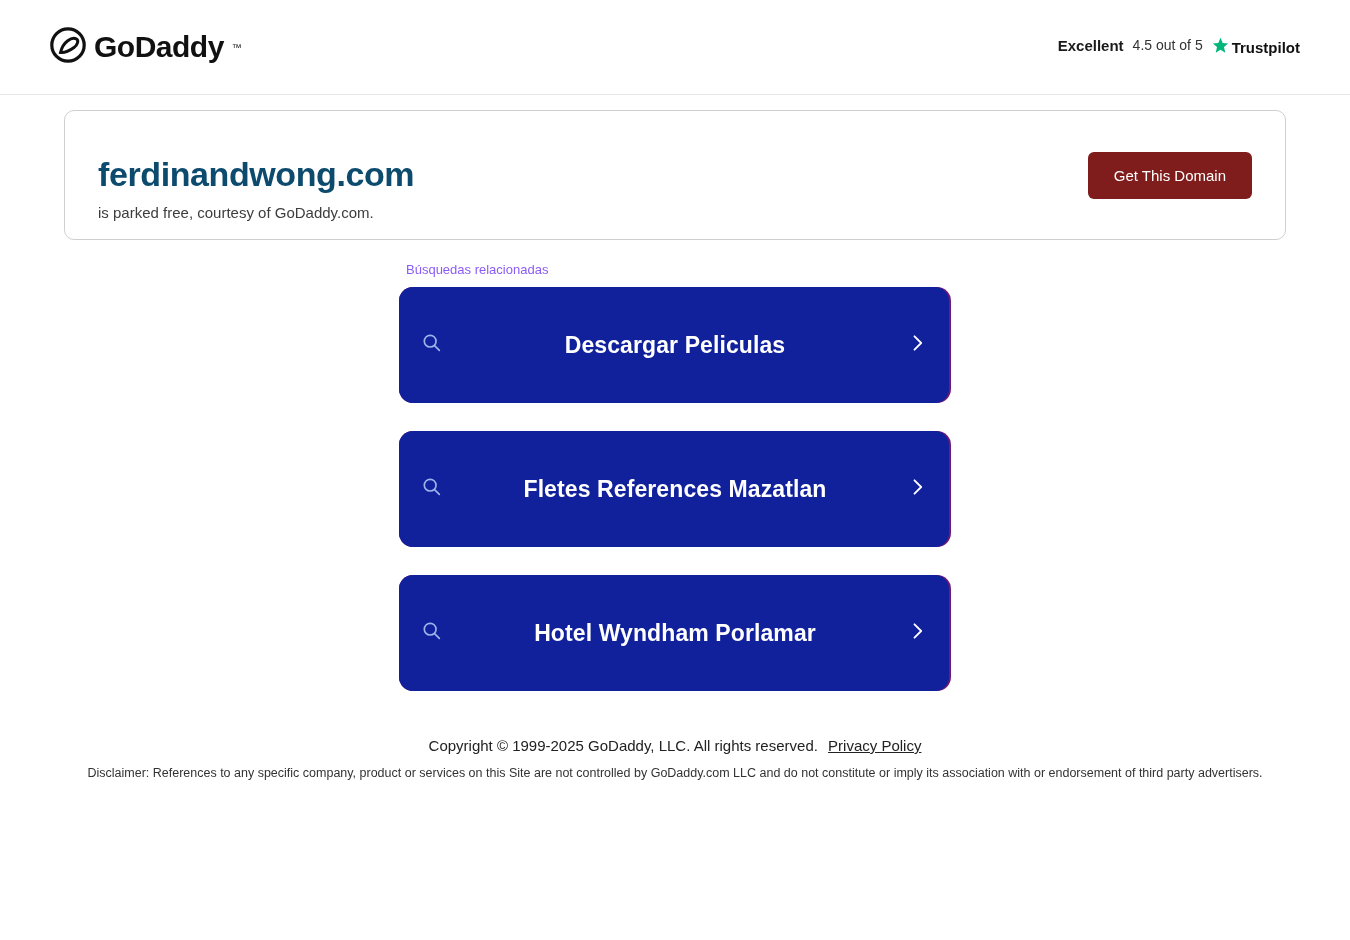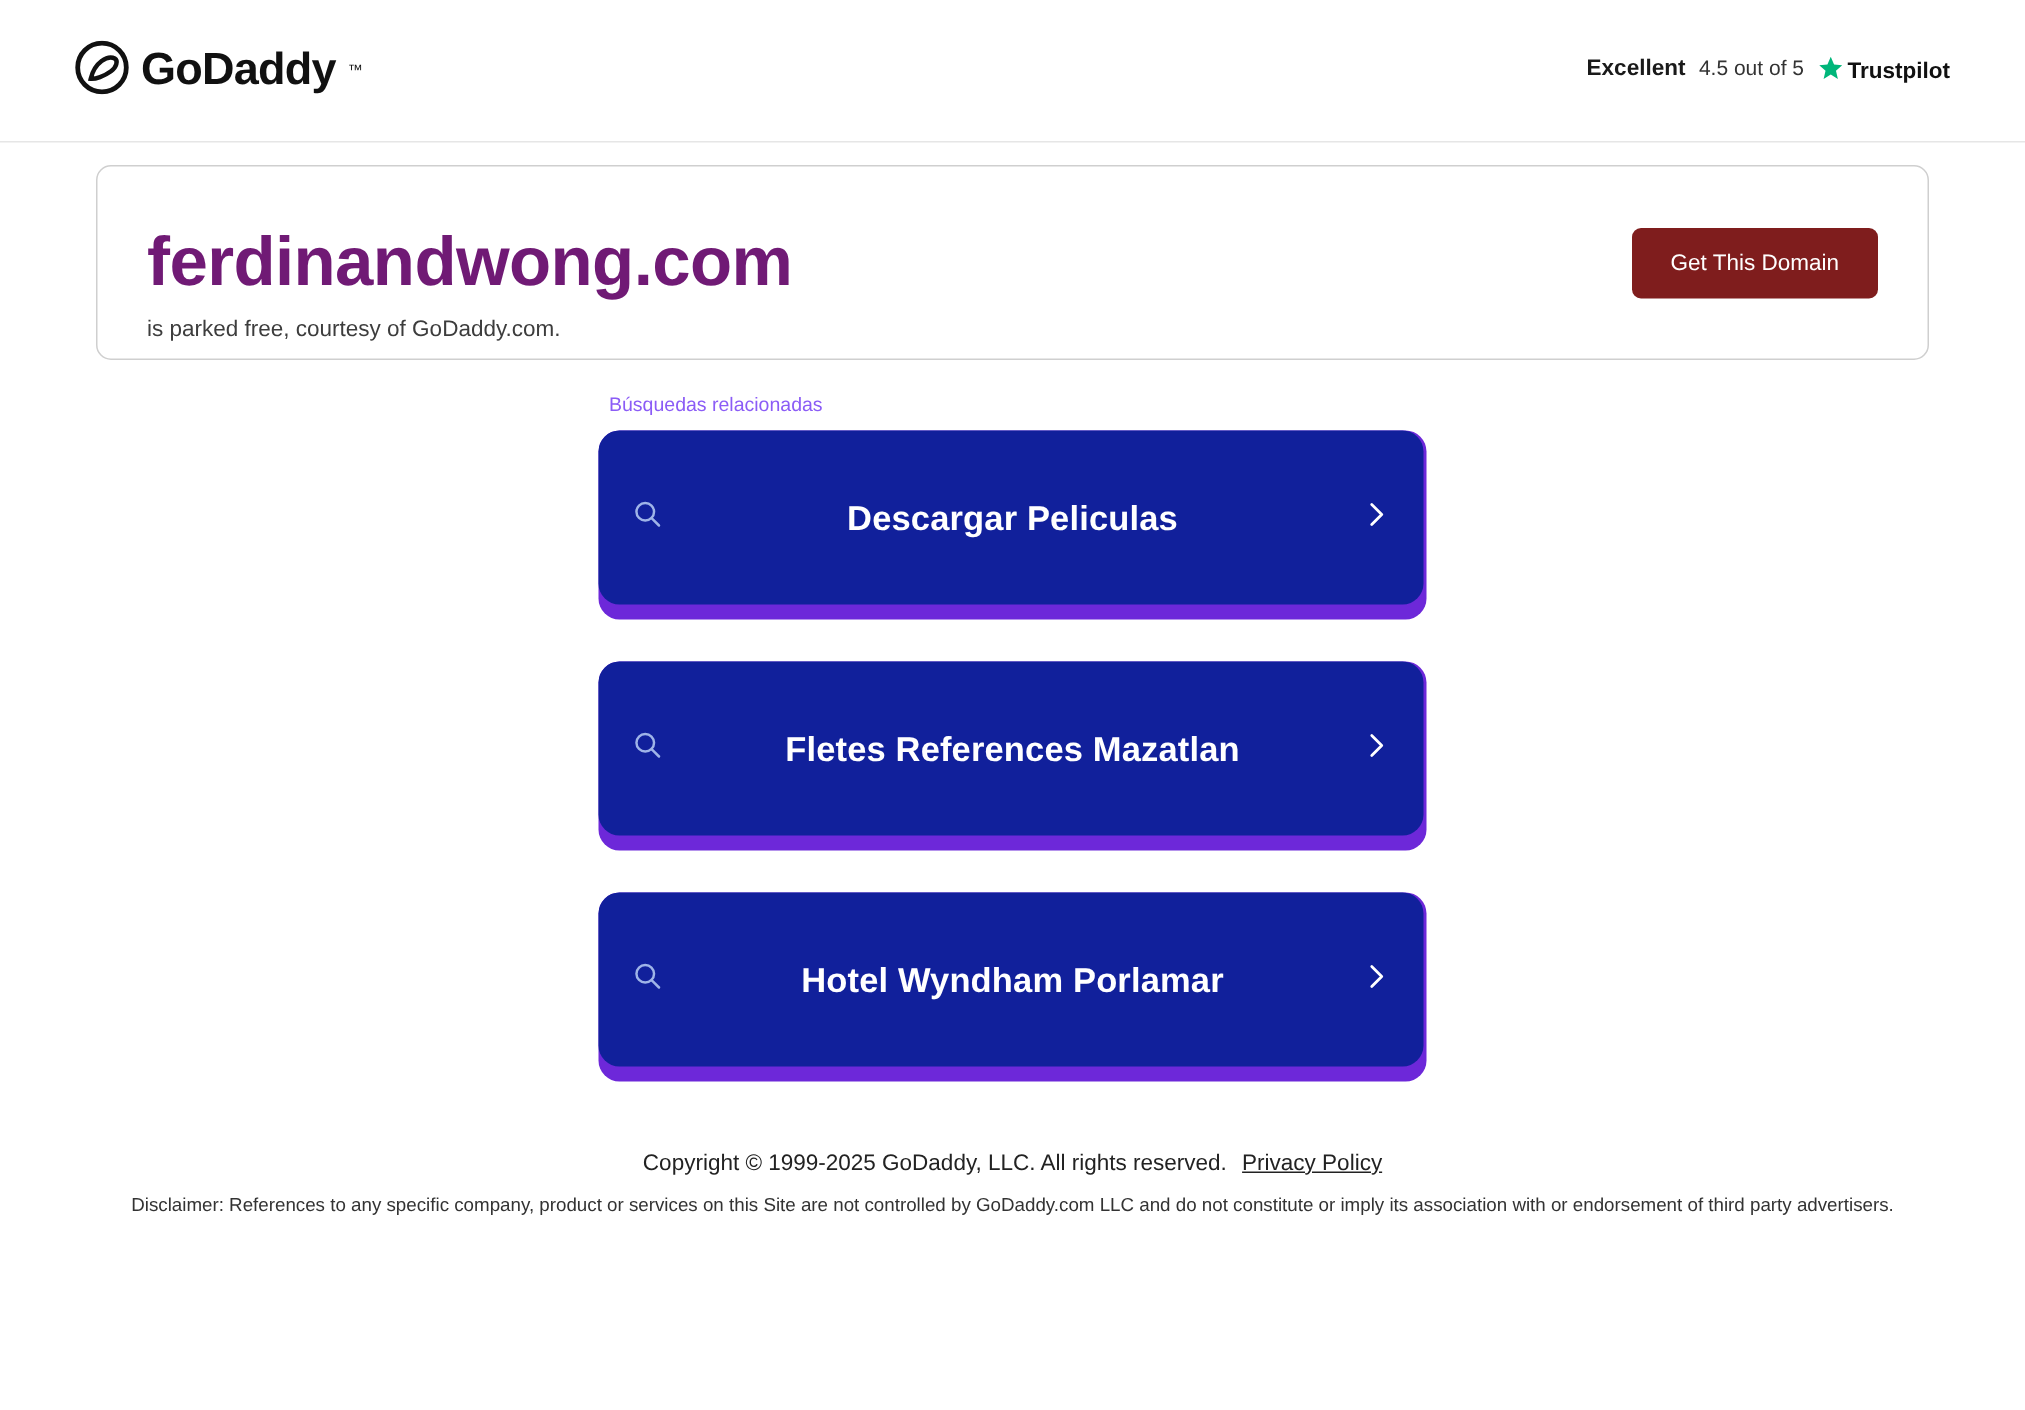--- a/index.html
+++ b/index.html
@@ -63,24 +63,24 @@
     margin: 15px 64px 0 64px;
     border: 1px solid #cfcfcf;
     border-radius: 10px;
     height: 130px;
     display: flex;
     align-items: center;
     justify-content: space-between;
     padding: 0 33px 0 33px;
   }
   .domain-name {
-    font-size: 46px;
+    font-size: 34px;
     font-weight: bold;
     letter-spacing: -0.4px;
-    color: #701a75;
+    color: #0c4a6e;
     line-height: 1.15;
     margin-top: 26px;
   }
   .domain-sub {
     margin-top: 10px;
     font-size: 15px;
     color: #3d3d3d;
   }
   .get-domain-btn {
     background: #7f1d1d;
@@ -103,22 +103,22 @@
   .ads {
     margin-top: 10px;
     display: flex;
     flex-direction: column;
     align-items: center;
     gap: 28px;
   }
   .ad-shadow {
     width: 552px;
     border-radius: 14px;
-    background: #6d28d9;
-    padding-bottom: 10px;
+    background: #701a75;
+    padding-bottom: 0;
     padding-right: 4px;
   }
   .ad {
     width: 550px;
     height: 116px;
     background: #11209b;
     border-radius: 14px;
     display: flex;
     align-items: center;
     justify-content: space-between;

